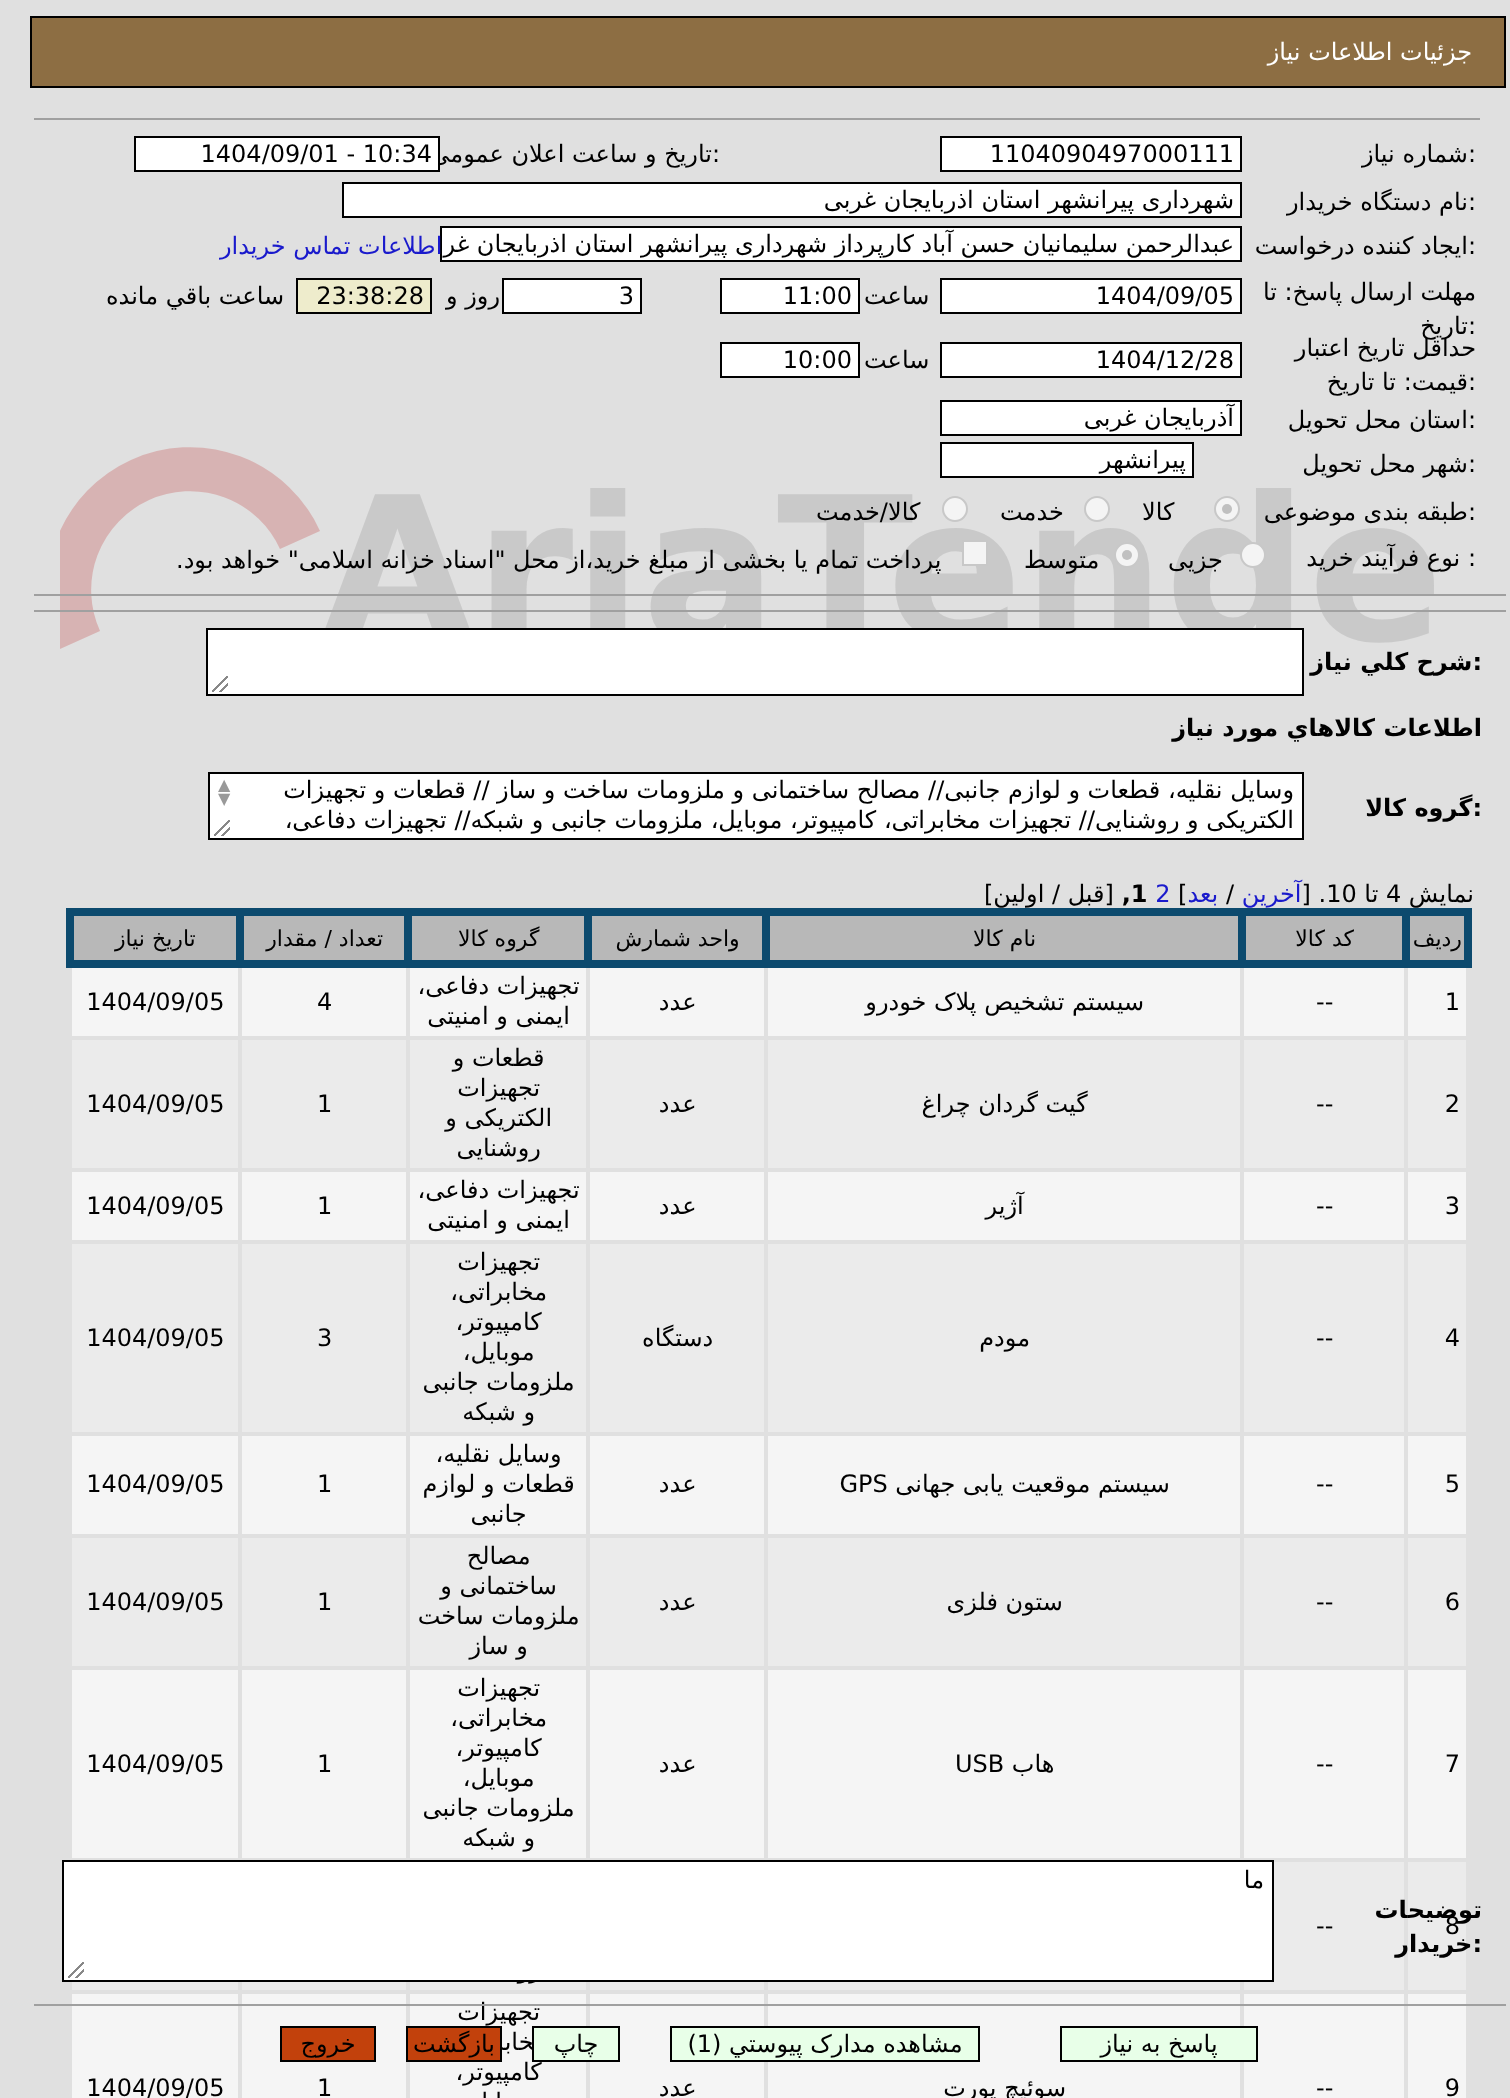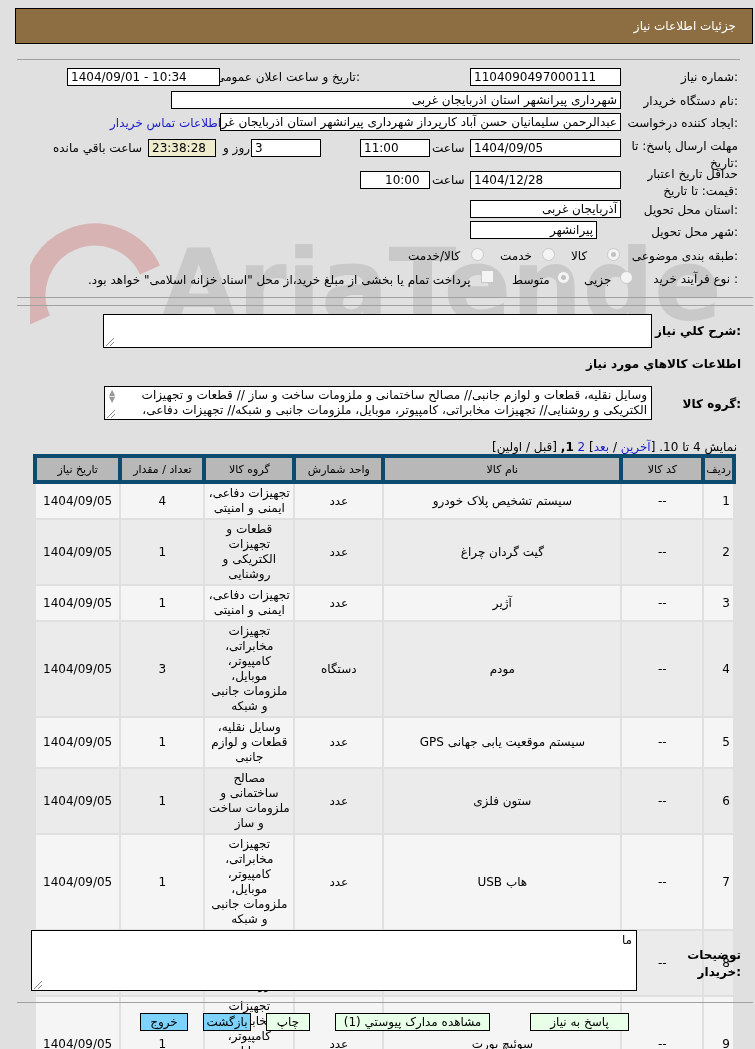--- a/index.html
+++ b/index.html
@@ -15,21 +15,21 @@
     position: absolute; left: 15px; top: 8px; width: 738px; height: 36px;
     background: #8d6e43; border: 1px solid #000;
   }
   .header-title {
     position: absolute; right: 16px; top: 10px; color: #fff; font-size: 12px;
   }
   .hr { position: absolute; left: 17px; height: 1px; background: #a0a0a0; }
   .lbl { position: absolute; font-size: 12px; white-space: nowrap; text-align: right; }
   .box {
     position: absolute; background: #fff; border: 1px solid #000;
-    height: 18px; font-size: 12px; line-height: 16px; text-align: left;
+    height: 18px; font-size: 12px; line-height: 16px; text-align: right;
     white-space: nowrap; overflow: hidden; padding: 0 3px;
   }
   .box.r { text-align: right; }
   .box.remain { background: #eeeccc; }
   .link { color: #1a1acc; }
   .radio {
     position: absolute; width: 13px; height: 13px; border-radius: 50%;
     background: #f4f4f4; border: 1px solid #c8c8c8;
   }
   .radio.on::after {
@@ -60,21 +60,21 @@
   }
   table.items td {
     text-align: center; border: 2px solid #e0e0e0; padding: 2px 3px; line-height: 15px;
   }
   table.items tr.odd td { background: #f5f5f5; }
   table.items tr.even td { background: #ebebeb; }
   .btn {
     position: absolute; height: 18px; border: 1px solid #000; font-size: 12px;
     line-height: 16px; text-align: center; background: #e8ffe8;
   }
-  .btn.red { background: #7dd3fc; }
+  .btn.red { background: #c2410c; }
   .watermark {
     position: absolute; left: 30px; top: 210px; width: 700px; height: 140px; opacity: 0.25;
     pointer-events: none;
   }
 </style>
 </head>
 <body>
 
 <div class="header-bar">
   <span class="header-title">جزئیات اطلاعات نیاز</span>

